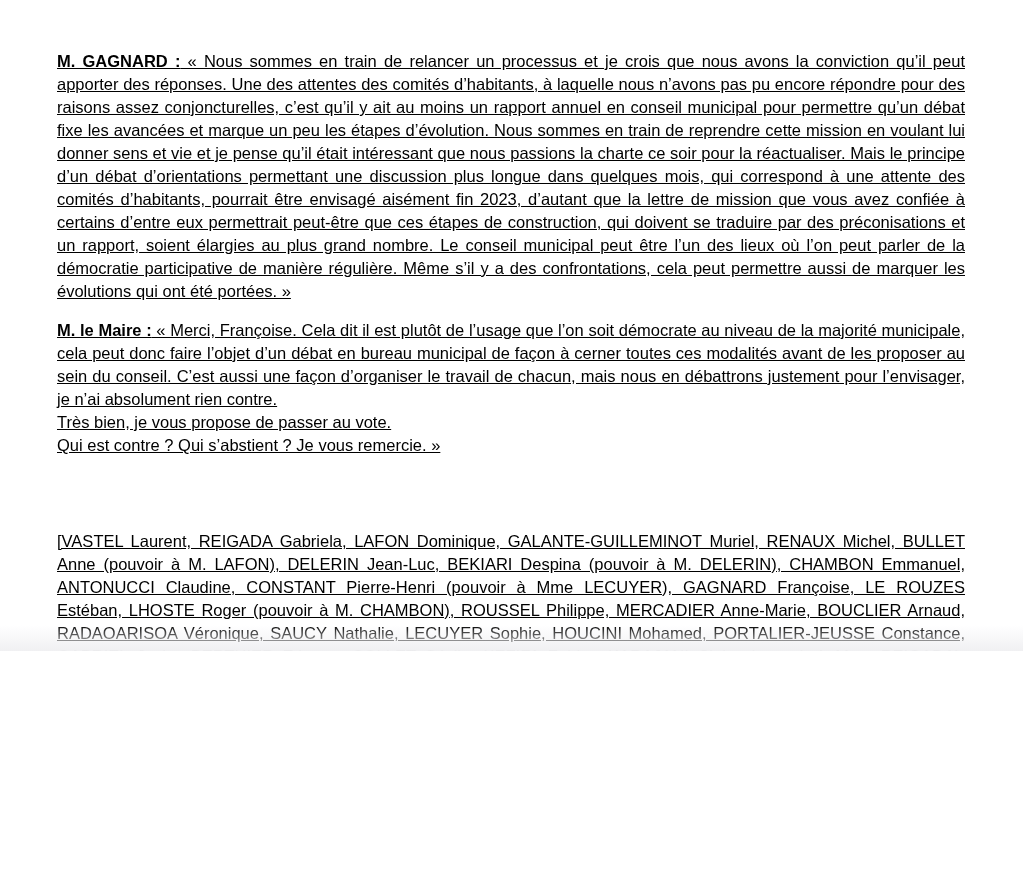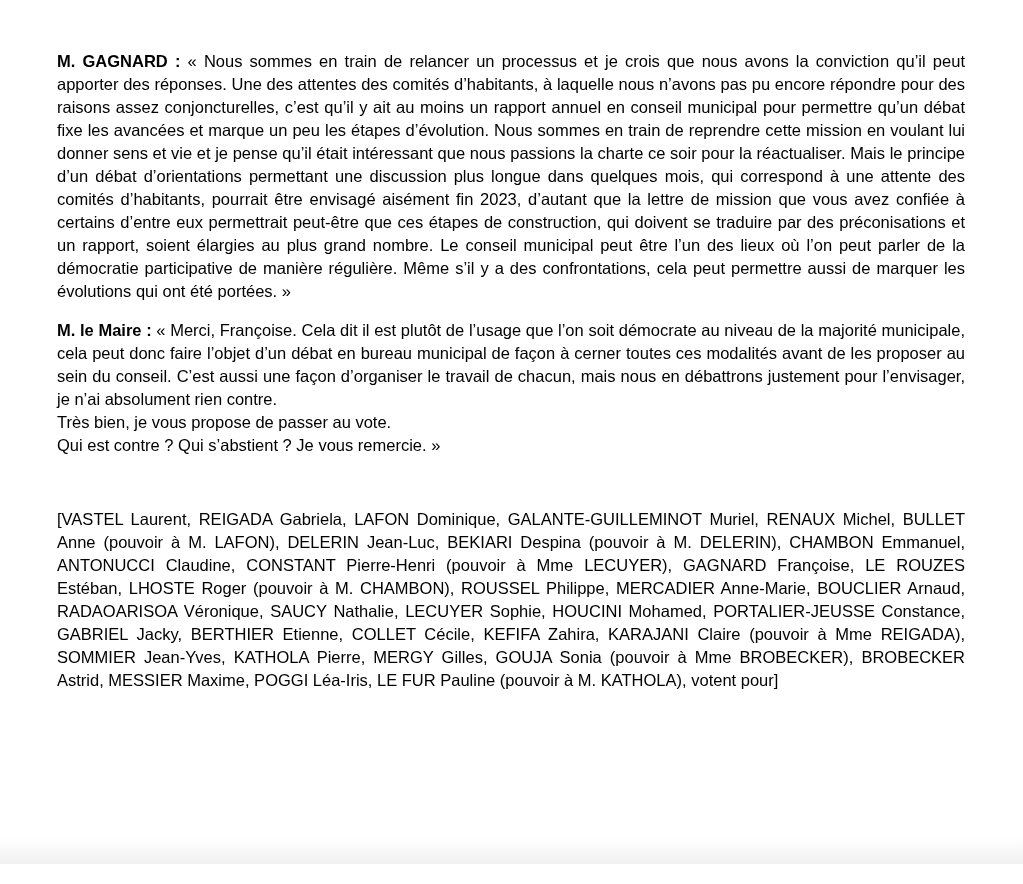--- a/index.html
+++ b/index.html
@@ -11,35 +11,36 @@
   body{
     width:1023px;height:884px;
     background:var(--page-background);
     font-family:"Liberation Sans", sans-serif;
     color:var(--text);
     overflow:hidden;
   }
   .page{
     position:relative;
     box-sizing:border-box;
-    width:1023px;height:864px;
+    width:1023px;height:651px;
     padding:50px 58px 0 57px;
     overflow:hidden;
+    text-decoration:underline;
   }
   .para{
     margin:0;
     font-size:16.5px;
     line-height:23px;
     text-align:justify;
     text-justify:inter-word;
     color:var(--text);
   }
   .para .bold{font-weight:bold;}
   .mb-small{margin-bottom:16px;}
-  .mb-large{margin-bottom:51px;}
+  .mb-large{margin-bottom:73px;}
   .mb-mid{margin-bottom:22px;}
   .bottom-fade{
     position:absolute;
     left:0;right:0;bottom:0;
     height:26px;
     background:linear-gradient(180deg, rgba(240,240,242,0) 0%, var(--bottom-fade) 100%);
     pointer-events:none;
   }
 </style>
 </head>

